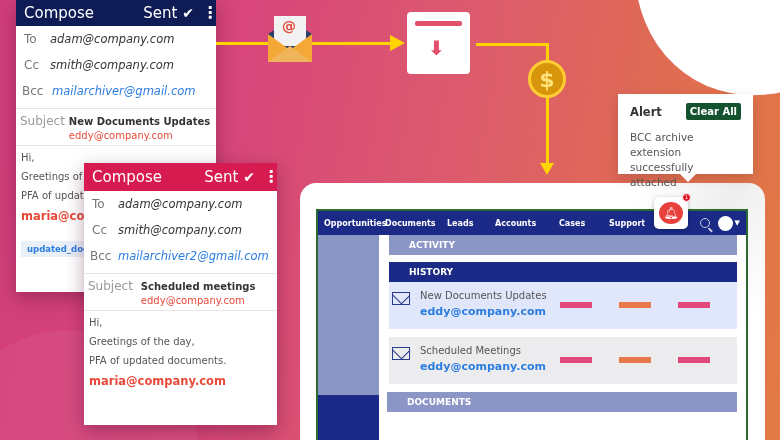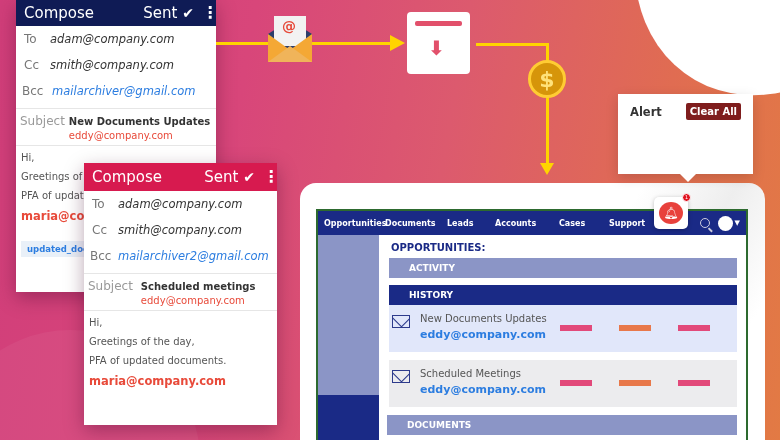--- a/index.html
+++ b/index.html
@@ -74,21 +74,21 @@
   .alert {
     position: absolute; left: 618px; top: 94px; width: 135px; height: 80px; background: #fff;
     box-shadow: 0 4px 12px rgba(0,0,0,0.15); padding: 9px 12px;
   }
   .alert:after {
     content: ""; position: absolute; left: 62px; bottom: -8px; width: 0; height: 0;
     border-left: 8px solid transparent; border-right: 8px solid transparent; border-top: 8px solid #fff;
   }
   .alert .row { display: flex; justify-content: space-between; align-items: center; }
   .alert .title { font-weight: bold; font-size: 11.5px; color: #333; }
-  .alert .clear { background: #7f1d1d; color: #fff; font-size: 10px; font-weight: bold; padding: 3px 4px; border-radius: 2px; }
+  .alert .clear { background: #14532d; color: #fff; font-size: 10px; font-weight: bold; padding: 3px 4px; border-radius: 2px; }
   .alert .msg { font-size: 10.5px; color: #555; margin-top: 10px; line-height: 15px; }
 
   
   .device {
     position: absolute; left: 300px; top: 183px; width: 465px; height: 280px; background: #fff; border-radius: 16px;
     background: linear-gradient(120deg, #fff 0%, #fff 55%, #eeeeee 70%, #fff 85%);
   }
   .screen { position: absolute; left: 16px; top: 26px; width: 432px; height: 270px; border: 2px solid #2d6a2f; border-bottom: none; background: #fff; }
   .nav { height: 24px; background: #1a2a86; display: flex; align-items: center; font-size: 8px; font-weight: bold; color: #fff; position: relative; }
   .nav .it { padding: 0 4px; }
@@ -230,21 +230,20 @@
       <span class="it" style="width:50px">Cases</span>
       <span class="it">Support</span>
       <div class="icons">
         <span class="search"></span>
         <span class="avatar"></span>
         <span class="caret">▼</span>
       </div>
     </div>
     <div class="side"></div>
     <div class="content">
-      <div class="h">OPPORTUNITIES:</div>
       <div class="sec light">ACTIVITY</div>
       <div class="sec dark">HISTORY</div>
       <div class="hist-item a">
         <span class="env"></span>
         <div>
           <div class="t1">New Documents Updates</div>
           <div class="t2">eddy@company.com</div>
         </div>
         <div class="bars">
           <span style="background:#e2497a"></span>
@@ -271,13 +270,14 @@
     <span class="bubble">🔔︎</span>
     <span class="badge">1</span>
   </div>
 </div>
 
 <div class="alert">
   <div class="row">
     <span class="title">Alert</span>
     <span class="clear">Clear All</span>
   </div>
+  <div class="msg">BCC archive extension successfully attached</div>
 </div>
 
 </body></html>

